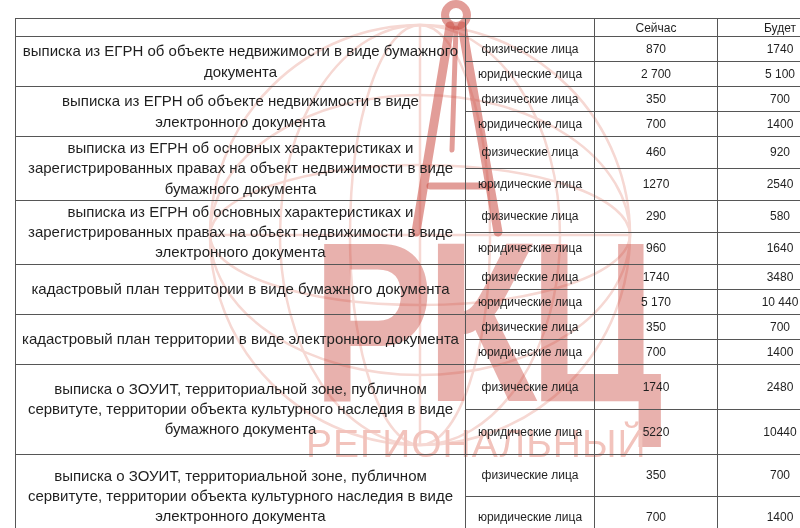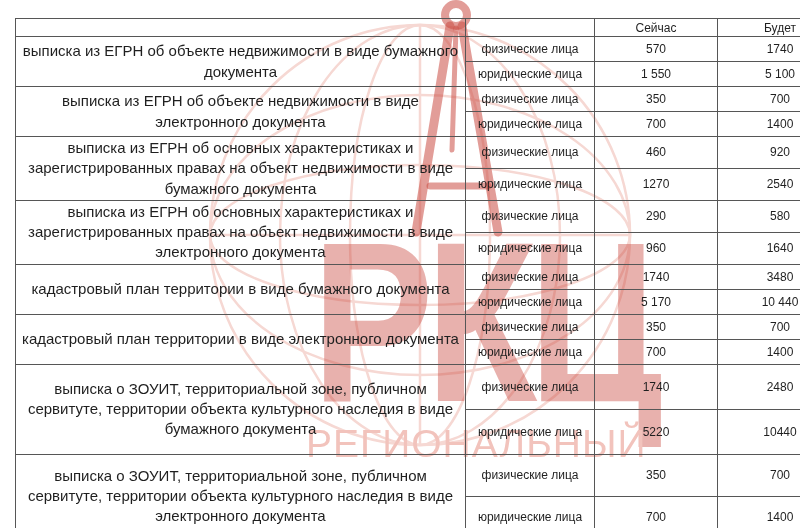--- a/index.html
+++ b/index.html
@@ -85,26 +85,26 @@
       <th style="width:437px"></th>
       <th style="width:116px"></th>
       <th style="width:110px">Сейчас</th>
       <th style="width:112px">Будет</th>
     </tr>
   </thead>
   <tbody>
       <tr>
         <td rowspan="2" class="desc">выписка из ЕГРН об объекте недвижимости в виде бумажного документа</td>
         <td class="who">физические лица</td>
-        <td class="now">570</td>
+        <td class="now">870</td>
         <td class="will">1740</td>
       </tr>
       <tr>
         <td class="who">юридические лица</td>
-        <td class="now">1 550</td>
+        <td class="now">2 700</td>
         <td class="will">5 100</td>
       </tr>
       <tr>
         <td rowspan="2" class="desc">выписка из ЕГРН об объекте недвижимости в виде электронного документа</td>
         <td class="who">физические лица</td>
         <td class="now">350</td>
         <td class="will">700</td>
       </tr>
       <tr>
         <td class="who">юридические лица</td>

